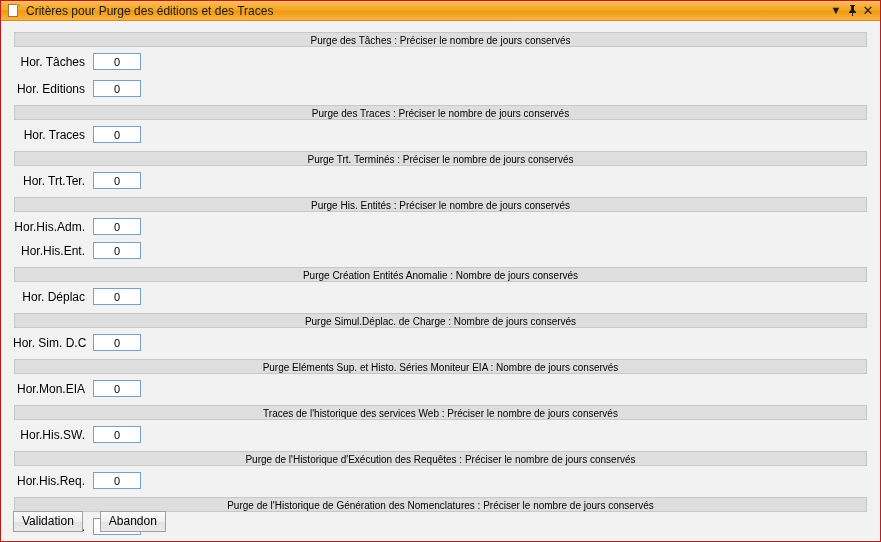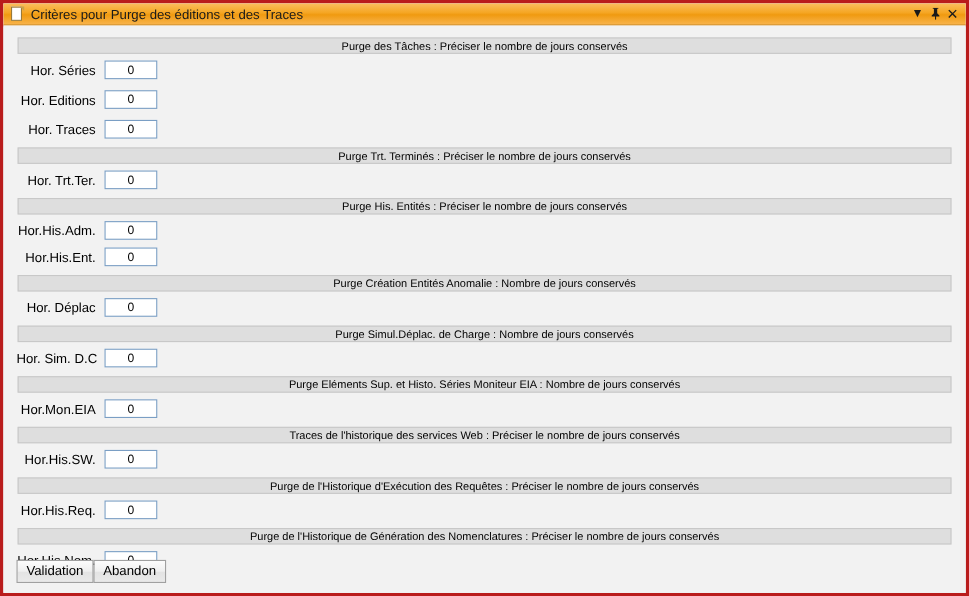--- a/index.html
+++ b/index.html
@@ -11,21 +11,21 @@
     font-family: "Liberation Sans", sans-serif;
     font-size: 12px;
     color: #000000;
   }
   .window {
     position: relative;
     width: 881px;
     height: 542px;
     box-sizing: border-box;
     background: #f2f2f2;
-    border: 3px solid #b91c1c;
+    border: 1px solid #b91c1c;
     overflow: hidden;
   }
   
   .titlebar {
     height: 20px;
     background: linear-gradient(to bottom, #fbbd5e 0%, #f5a623 45%, #f09a10 55%, #f8b34a 100%);
     border-bottom: 1px solid #d98c14;
     display: flex;
     align-items: center;
     padding: 0 4px;
@@ -131,21 +131,21 @@
     padding: 0;
     outline: none;
   }
   .spacer-3 { height: 3px; }
   
   .buttons {
     position: absolute;
     left: 12px;
     bottom: 9px;
     display: flex;
-    gap: 0;
+    gap: 17px;
   }
   .btn {
     min-width: 56px;
     height: 21px;
     padding: 0 8px;
     box-sizing: border-box;
     background: linear-gradient(to bottom, #fcfcfc 0%, #efefef 50%, #e3e3e3 51%, #e9e9e9 100%);
     border: 1px solid #a0a0a0;
     font-family: "Liberation Sans", sans-serif;
     font-size: 12px;
@@ -173,35 +173,36 @@
       </svg>
     </span>
     <span class="tb-btn close">✕</span>
   </div>
 
   <div class="client">
 
     <div class="group">
       <div class="section-header">Purge des Tâches : Préciser le nombre de jours conservés</div>
       <div class="field-row">
-        <div class="field-label">Hor. Séries</div>
+        <div class="field-label">Hor. Tâches</div>
         <input class="field-input" type="text" value="0" style="">
       </div>
     </div>
     <div class="spacer-3"></div>
 
     <div class="group">
       <div class="field-row">
         <div class="field-label">Hor. Editions</div>
         <input class="field-input" type="text" value="0" style="">
       </div>
     </div>
     <div class="spacer-3"></div>
 
     <div class="group">
+      <div class="section-header">Purge des Traces : Préciser le nombre de jours conservés</div>
       <div class="field-row">
         <div class="field-label">Hor. Traces</div>
         <input class="field-input" type="text" value="0" style="">
       </div>
     </div>
     <div class="spacer-3"></div>
 
     <div class="group">
       <div class="section-header">Purge Trt. Terminés : Préciser le nombre de jours conservés</div>
       <div class="field-row">

